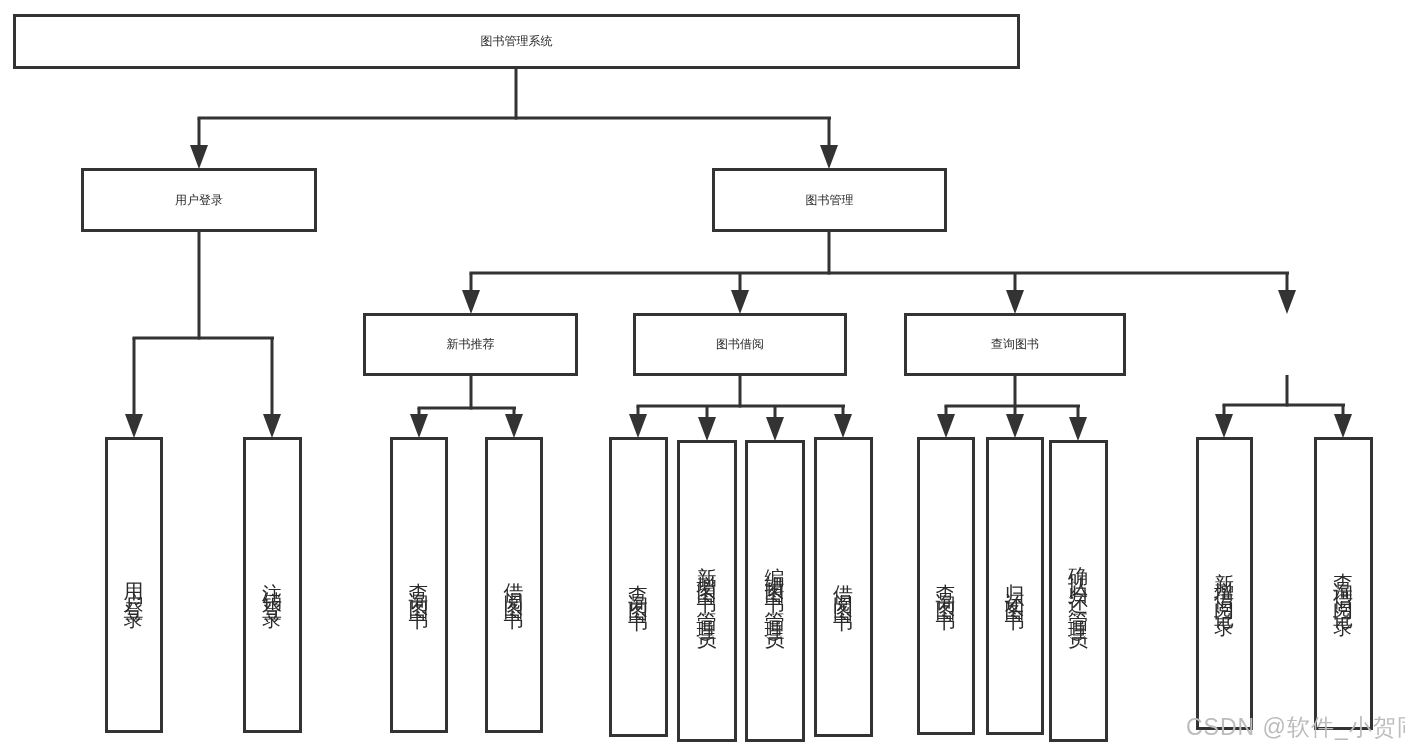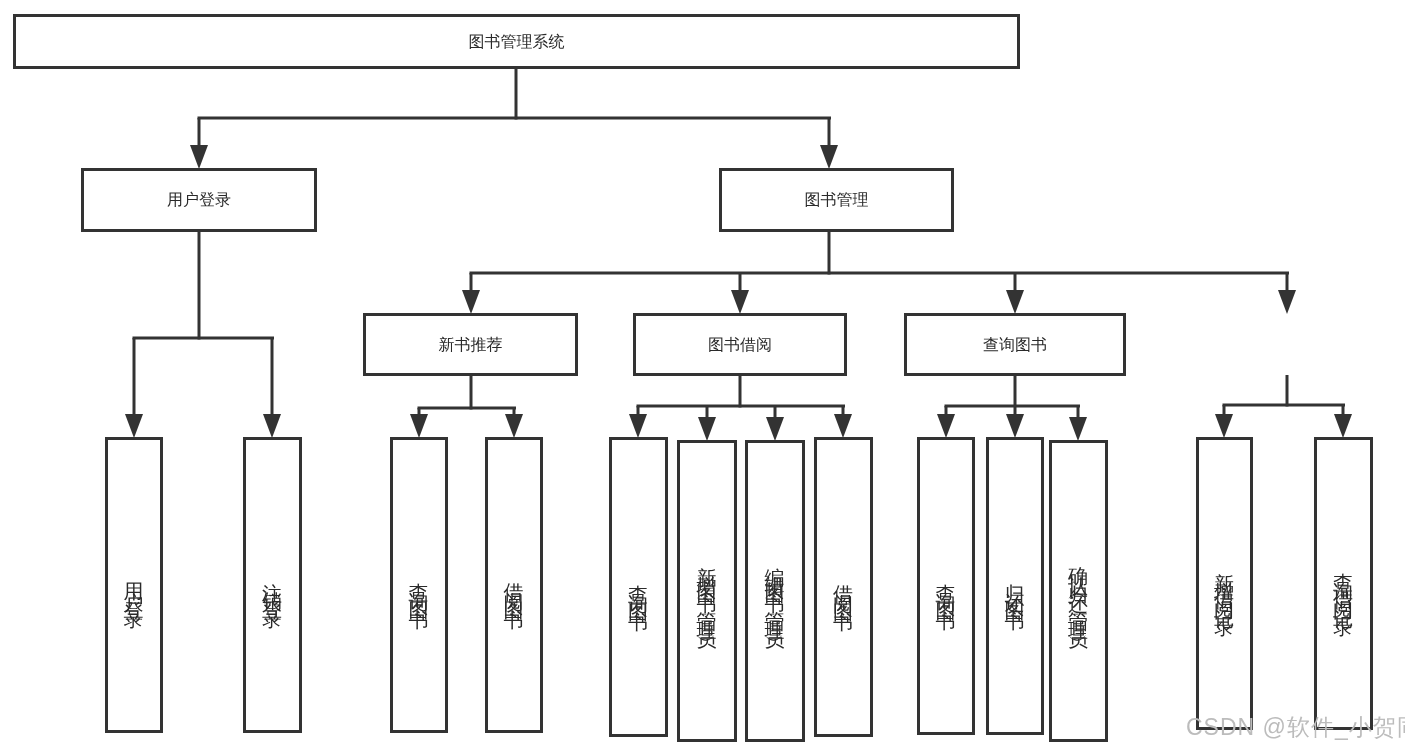--- a/index.html
+++ b/index.html
@@ -23,21 +23,21 @@
   }
   .node {
     position: absolute;
     box-sizing: border-box;
     border: 3px solid #333333;
     background: #ffffff;
     color: #2a2a2a;
     display: flex;
     align-items: center;
     justify-content: center;
-    font-size: 16px;
+    font-size: 12px;
     text-align: center;
     line-height: 1.2;
   }
   .node.vertical {
     writing-mode: vertical-rl;
     text-orientation: mixed;
     letter-spacing: 9px;
     font-size: 20px;
   }
   .watermark {
@@ -116,21 +116,21 @@
       <polygon points="1006,414 1024,414 1015,438"></polygon>
       <polygon points="1069,417 1087,417 1078,441"></polygon>
       <polygon points="1215,414 1233,414 1224,438"></polygon>
       <polygon points="1334,414 1352,414 1343,438"></polygon>
     </g>
   </svg>
 
   <div class="node" style="left:13px; top:14px; width:1007px; height:55px;">图书管理系统</div>
 
   <div class="node" style="left:81px; top:168px; width:236px; height:64px;">用户登录</div>
-  <div class="node" style="left:712px; top:168px; width:235px; height:64px;margin-left:7px;">图书管理</div>
+  <div class="node" style="left:712px; top:168px; width:235px; height:64px;">图书管理</div>
 
   <div class="node" style="left:363px; top:313px; width:215px; height:63px;">新书推荐</div>
   <div class="node" style="left:633px; top:313px; width:214px; height:63px;">图书借阅</div>
   <div class="node" style="left:904px; top:313px; width:222px; height:63px;">查询图书</div>
 
   <div class="node vertical" style="left:105px; top:437px; width:58px; height:296px;">用户登录</div>
   <div class="node vertical" style="left:243px; top:437px; width:59px; height:296px;">注销登录</div>
 
   <div class="node vertical" style="left:390px; top:437px; width:58px; height:296px;">查询图书</div>
   <div class="node vertical" style="left:485px; top:437px; width:58px; height:296px;">借阅图书</div>

